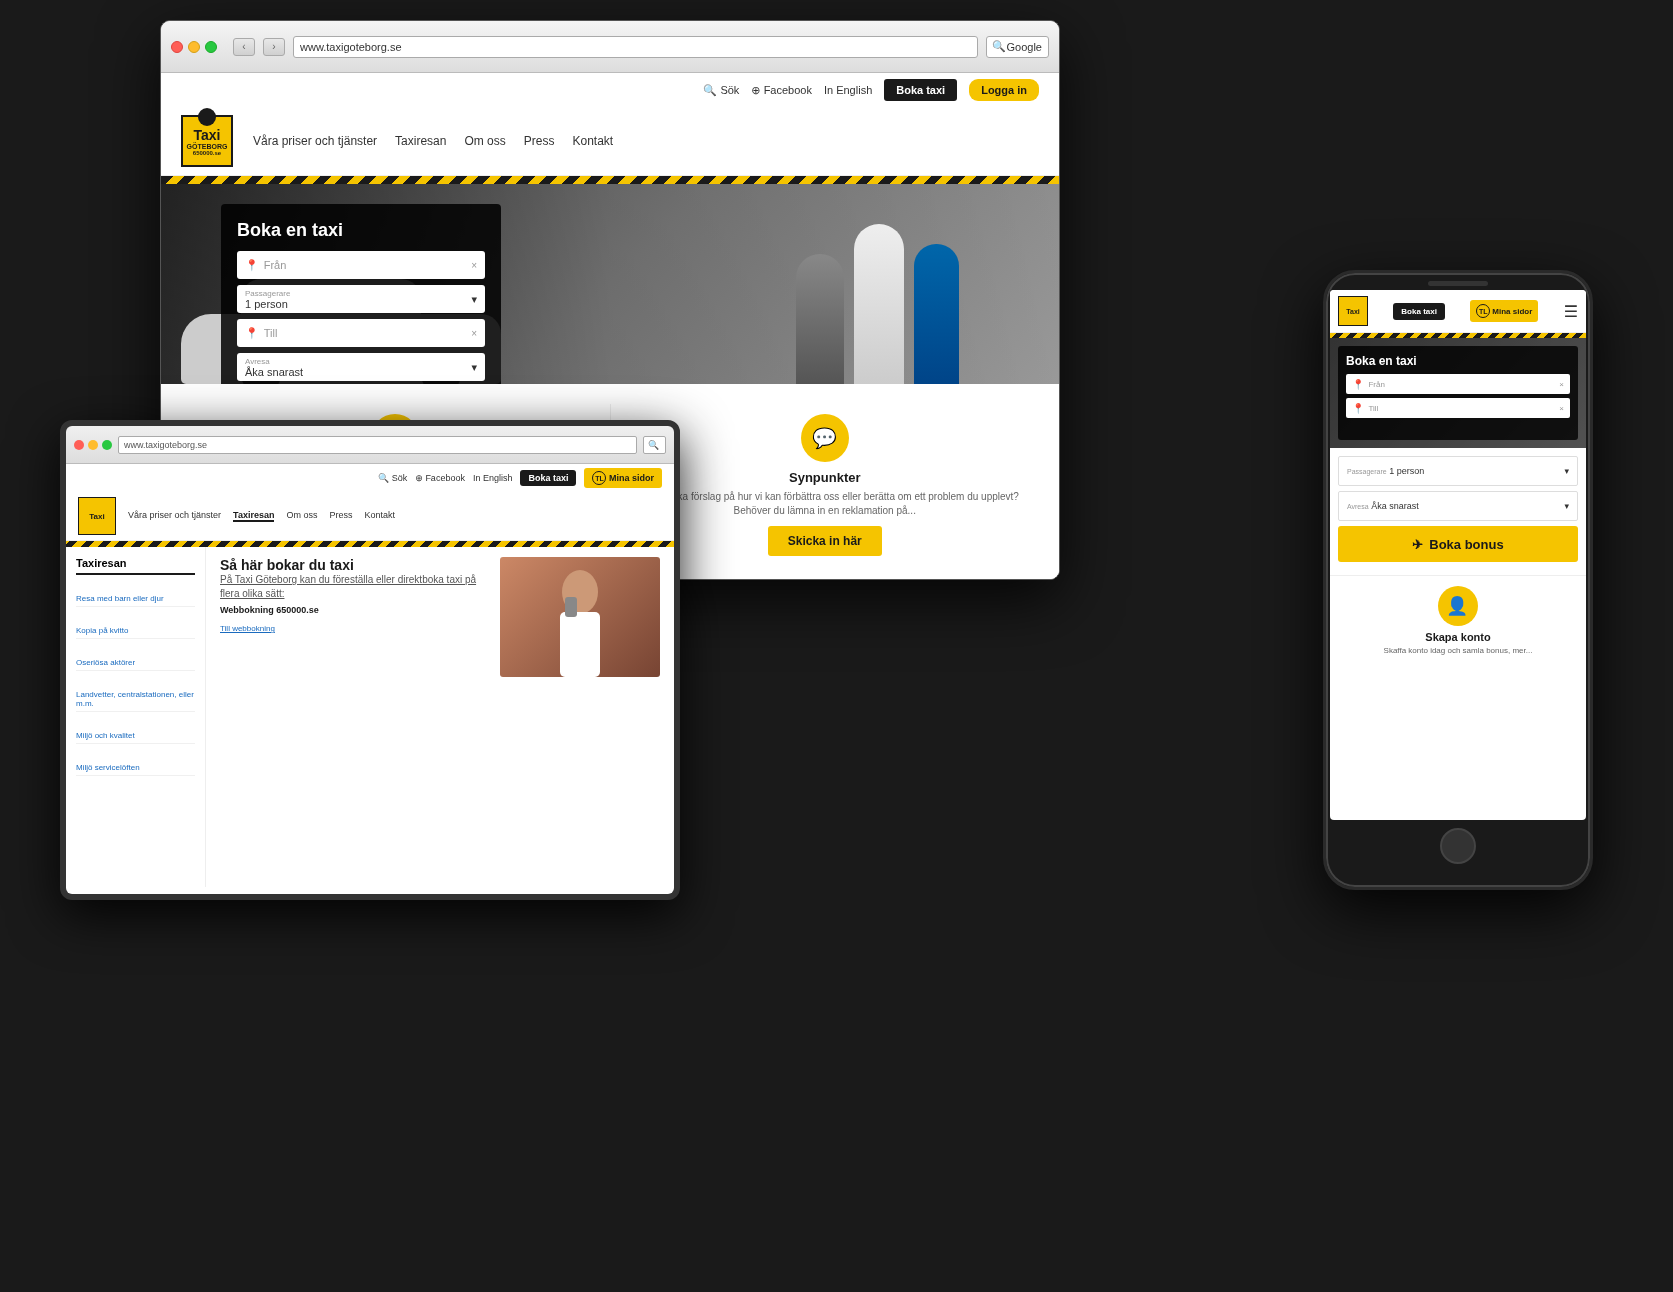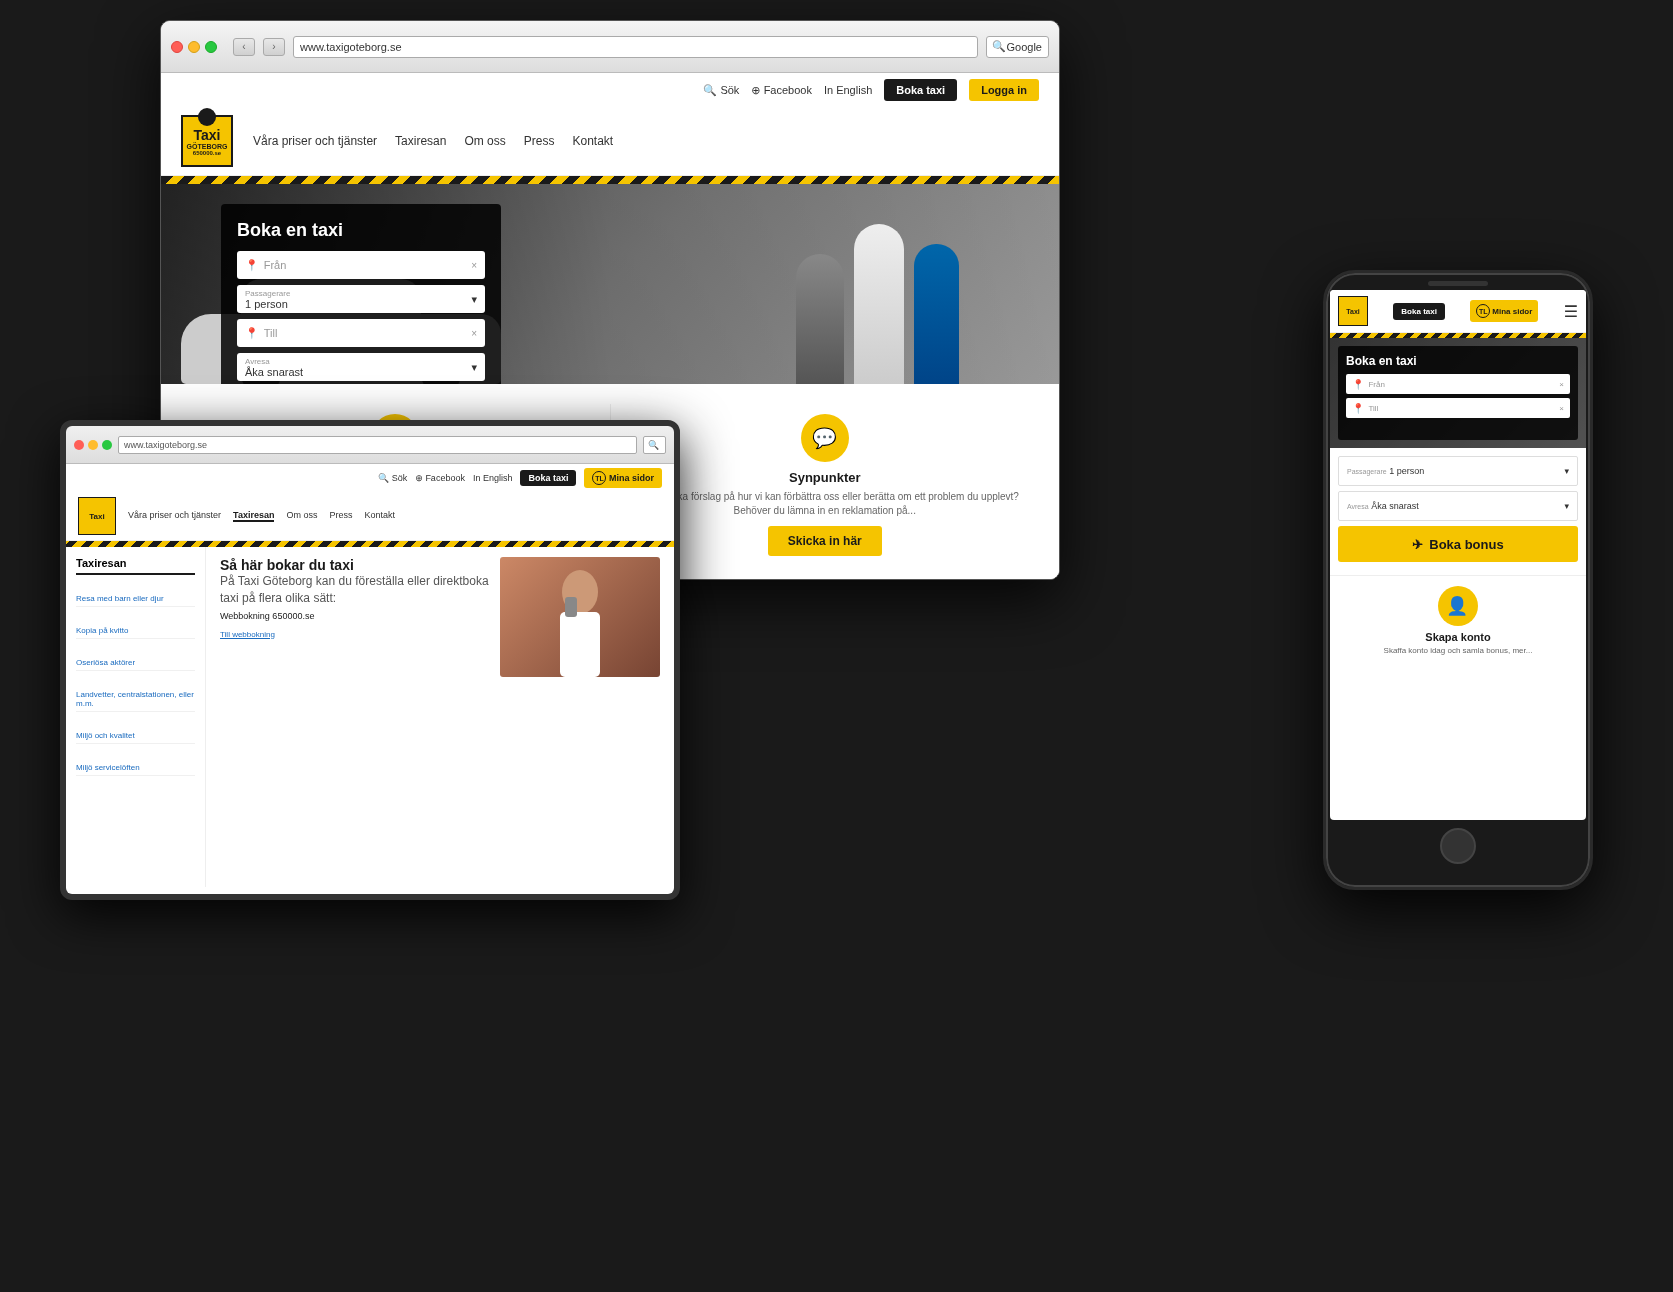--- a/index.html
+++ b/index.html
@@ -95,21 +95,21 @@
       padding: 5px 12px;
       border-radius: 3px;
       font-size: 11px;
       font-weight: bold;
       cursor: pointer;
     }
     .btn-logga-in {
       background: #f5c400;
       color: #1a1a1a;
       padding: 5px 12px;
-      border-radius: 3px;
+      border-radius: 9px;
       font-size: 11px;
       font-weight: bold;
       cursor: pointer;
     }
     .site-nav {
       display: flex;
       align-items: center;
       padding: 8px 0;
       gap: 0;
     }
@@ -445,28 +445,29 @@
       align-items: flex-end;
       justify-content: center;
     }
     .tablet-article h2 {
       font-size: 14px;
       font-weight: 900;
       margin-bottom: 0;
       color: #1a1a1a;
     }
     .tablet-article p {
-      font-size: 12px;
+      font-size: 10px;
       color: #555;
       line-height: 1.4;
       margin-bottom: 4px;
+      text-decoration: underline;
     }
     .tablet-article h3 {
       font-size: 9px;
-      font-weight: 400;
+      font-weight: 700;
       color: #1a1a1a;
       margin: 4px 0 2px;
     }
     .tablet-article a {
       color: #1a6bbf;
       font-size: 8px;
       margin-top: 28px;
     }
 
     

